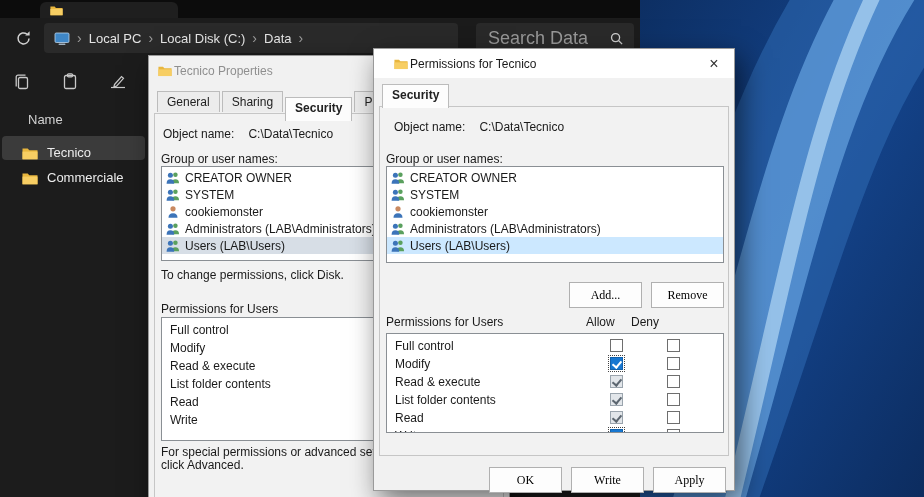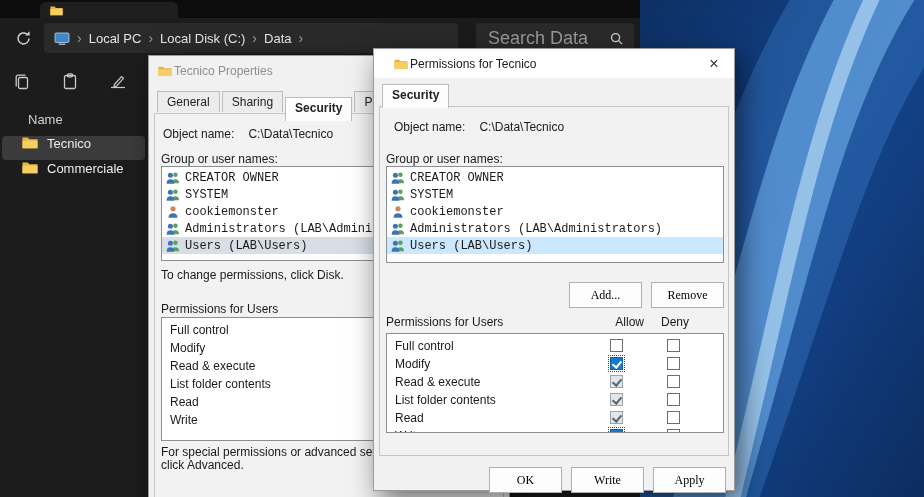--- a/index.html
+++ b/index.html
@@ -21,21 +21,21 @@
   .chev{color:#9d9d9d;font-size:14px;line-height:1;}
   .crumb{color:#e4e4e4;}
   .searchbar{margin-left:18px;width:158px;height:30px;background:#2a2a2a;border-radius:4px;
              display:flex;align-items:center;padding:0 10px;box-sizing:border-box;}
   .searchbar input{flex:1;background:transparent;border:none;outline:none;color:#22c55e;
                    font-size:18px;font-family:inherit;min-width:0;}
   .searchbar input::placeholder{color:#9a9a9a;}
   .cmdbar{height:46px;display:flex;align-items:center;gap:20px;padding-left:8px;}
   .cmdbtn{width:28px;height:28px;display:flex;align-items:center;justify-content:center;border-radius:4px;}
   .flhead{padding:8px 0 8px 28px;color:#d2d2d2;font-size:13px;}
-  .frow{height:24px;width:143px;display:flex;align-items:flex-start;gap:9px;padding-left:20px;
+  .frow{height:24px;width:143px;display:flex;align-items:flex-end;gap:9px;padding-left:20px;
         box-sizing:border-box;color:#ececec;font-size:13px;border-radius:4px;margin:1px 2px;}
   .frow.selected{background:#3b3b3b;}
 
   
   .wallpaper{position:absolute;left:640px;top:0;width:284px;height:497px;}
 
   
   .dlg{position:absolute;background:#f1f1f1;border:1px solid #9a9a9a;
        box-shadow:6px 10px 26px rgba(0,0,0,.55);color:#1a1a1a;font-size:12px;box-sizing:border-box;}
   .dlg-title{height:29px;display:flex;align-items:center;gap:2px;padding-left:9px;}
@@ -53,21 +53,21 @@
   .tab.active{height:23px;line-height:21px;background:#fdfdfd;margin-bottom:0;z-index:4;font-weight:bold;}
   .page{position:absolute;left:5px;right:5px;top:57px;border:1px solid #c6c6c6;background:#f2f2f2;}
   .props .page{bottom:5px;}
   .perm .page{bottom:34px;}
 
   .obj-row{position:absolute;display:flex;gap:14px;z-index:5;}
   .abs{position:absolute;z-index:5;}
 
   .listbox{position:absolute;background:#fff;border:1px solid #8a8f94;box-sizing:border-box;
            overflow:hidden;padding-top:2px;z-index:5;}
-  .lrow{height:17px;display:flex;align-items:center;gap:5px;padding-left:4px;font-family:Liberation Mono, monospace;}
+  .lrow{height:17px;display:flex;align-items:center;gap:5px;padding-left:4px;}
   .lrow.selected{background:var(--selection);}
   .props .lrow.selected{background:#d7dee6;}
   .lrow .ic-user{display:none;}
   .lrow.type-user .ic-user{display:block;}
   .gname{white-space:nowrap;}
 
   .prow{height:18px;position:relative;display:flex;align-items:center;}
   .prow .pname{padding-left:8px;white-space:nowrap;}
   .prow-b{height:18px;display:flex;align-items:center;padding-left:8px;}
   .cb{position:absolute;top:2px;width:13px;height:13px;background:#fff;border:1px solid #6e6e6e;box-sizing:border-box;}
@@ -77,21 +77,21 @@
   .cb.st-checked::after{content:"";position:absolute;left:3px;top:1px;width:4px;height:7px;
         border:solid #fff;border-width:0 2px 2px 0;transform:rotate(40deg);}
   .cb.st-inherited{background:#e2e6ea;border-color:#9aa4ad;}
   .cb.st-inherited::after{content:"";position:absolute;left:3px;top:1px;width:4px;height:7px;
         border:solid #5c6670;border-width:0 2px 2px 0;transform:rotate(40deg);}
 
   .wbtn{width:73px;height:26px;background:#fdfdfd;border:1px solid #b0b0b0;font-size:12px;
         font-family:Liberation Serif, serif;display:flex;align-items:center;justify-content:center;box-sizing:border-box;}
   .addrem{position:absolute;left:12px;width:338px;display:flex;gap:9px;justify-content:flex-end;z-index:5;}
   .btm{position:absolute;right:8px;display:flex;gap:9px;z-index:5;}
-  .colhead{position:absolute;width:58px;text-align:right;z-index:5;}
+  .colhead{position:absolute;width:58px;text-align:left;z-index:5;}
 
   
   .props .obj-row{top:71px;left:14px;}
   .props .grp-label{top:96px;left:12px;}
   .props .grp-list{top:110px;left:12px;width:338px;height:95px;}
   .props .edit-hint{top:212px;left:12px;}
   .props .perm-label{top:246px;left:12px;}
   .props .perm-list{top:261px;left:12px;width:338px;height:124px;padding-top:3px;}
   .props .adv1{top:389px;left:12px;}
   .props .adv2{top:402px;left:12px;}

